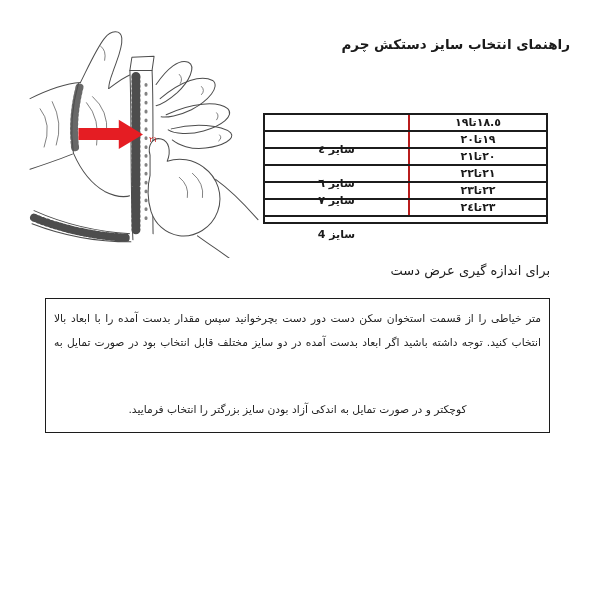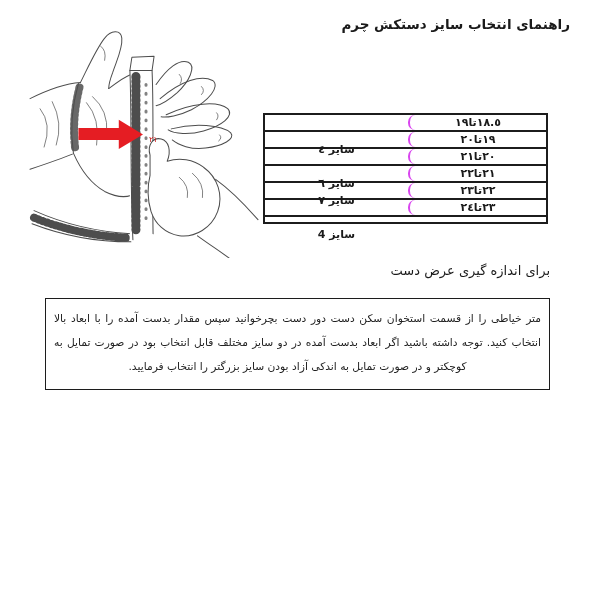--- a/index.html
+++ b/index.html
@@ -1,36 +1,36 @@
 <!DOCTYPE html>
 <html lang="fa"><head>
 <meta charset="utf-8">
 <style>
   html,body{margin:0;padding:0;background:#fff;}
   .page{position:relative;width:600px;height:600px;background:#ffffff;overflow:hidden;
         font-family:"DejaVu Sans",sans-serif;color:#1a1a1a;}
-  .doc-title{position:absolute;top:16px;right:30px;font-size:13.5px;font-weight:bold;
+  .doc-title{position:absolute;top:36px;right:30px;font-size:13.5px;font-weight:bold;
              direction:rtl;letter-spacing:.2px;}
   
   .illus{position:absolute;left:28px;top:26px;width:232px;height:232px;}
   
   .size-table{position:absolute;left:263px;top:113px;width:285px;direction:rtl;
               border:2px solid #1c1c1c;background:#fff;padding-bottom:5px;box-sizing:border-box;}
   .t-row{display:flex;border-bottom:2px solid #1c1c1c;height:15px;}
   .t-cell{font-size:11px;font-weight:bold;line-height:15px;text-align:center;direction:rtl;}
-  .t-range{width:136px;flex:none;border-left:2px solid #d946ef;border-radius:7px;}
+  .t-range{width:136px;flex:none;border-left:2px solid #b91c1c;}
   .t-size{flex:1;margin-top:27px;}
   
   .measure-heading{position:absolute;top:263px;right:50px;font-size:13px;font-weight:normal;direction:rtl;}
   .note-box{position:absolute;left:45px;top:298px;width:487px;border:1.5px solid #1c1c1c;
             background:#fff;padding:8px 8px 10px 8px;direction:rtl;}
   .note-line{font-size:10.7px;line-height:24px;color:#1f1f1f;white-space:nowrap;}
   .note-line.just{text-align:justify;text-align-last:justify;white-space:normal;
                   overflow:hidden;height:24px;}
-  .note-line.center{text-align:center;white-space:normal;}
+  .note-line.center{text-align:center;white-space:normal;margin-top:43px;}
 </style>
 </head>
 <body>
 
 <div class="page">
 
   <div class="doc-title">راهنمای انتخاب سایز دستکش چرم</div>
 
   <svg class="illus" viewBox="0 0 230 230" fill="none" stroke="#4d4d4d" stroke-width="1" stroke-linecap="round" stroke-linejoin="round">
 

